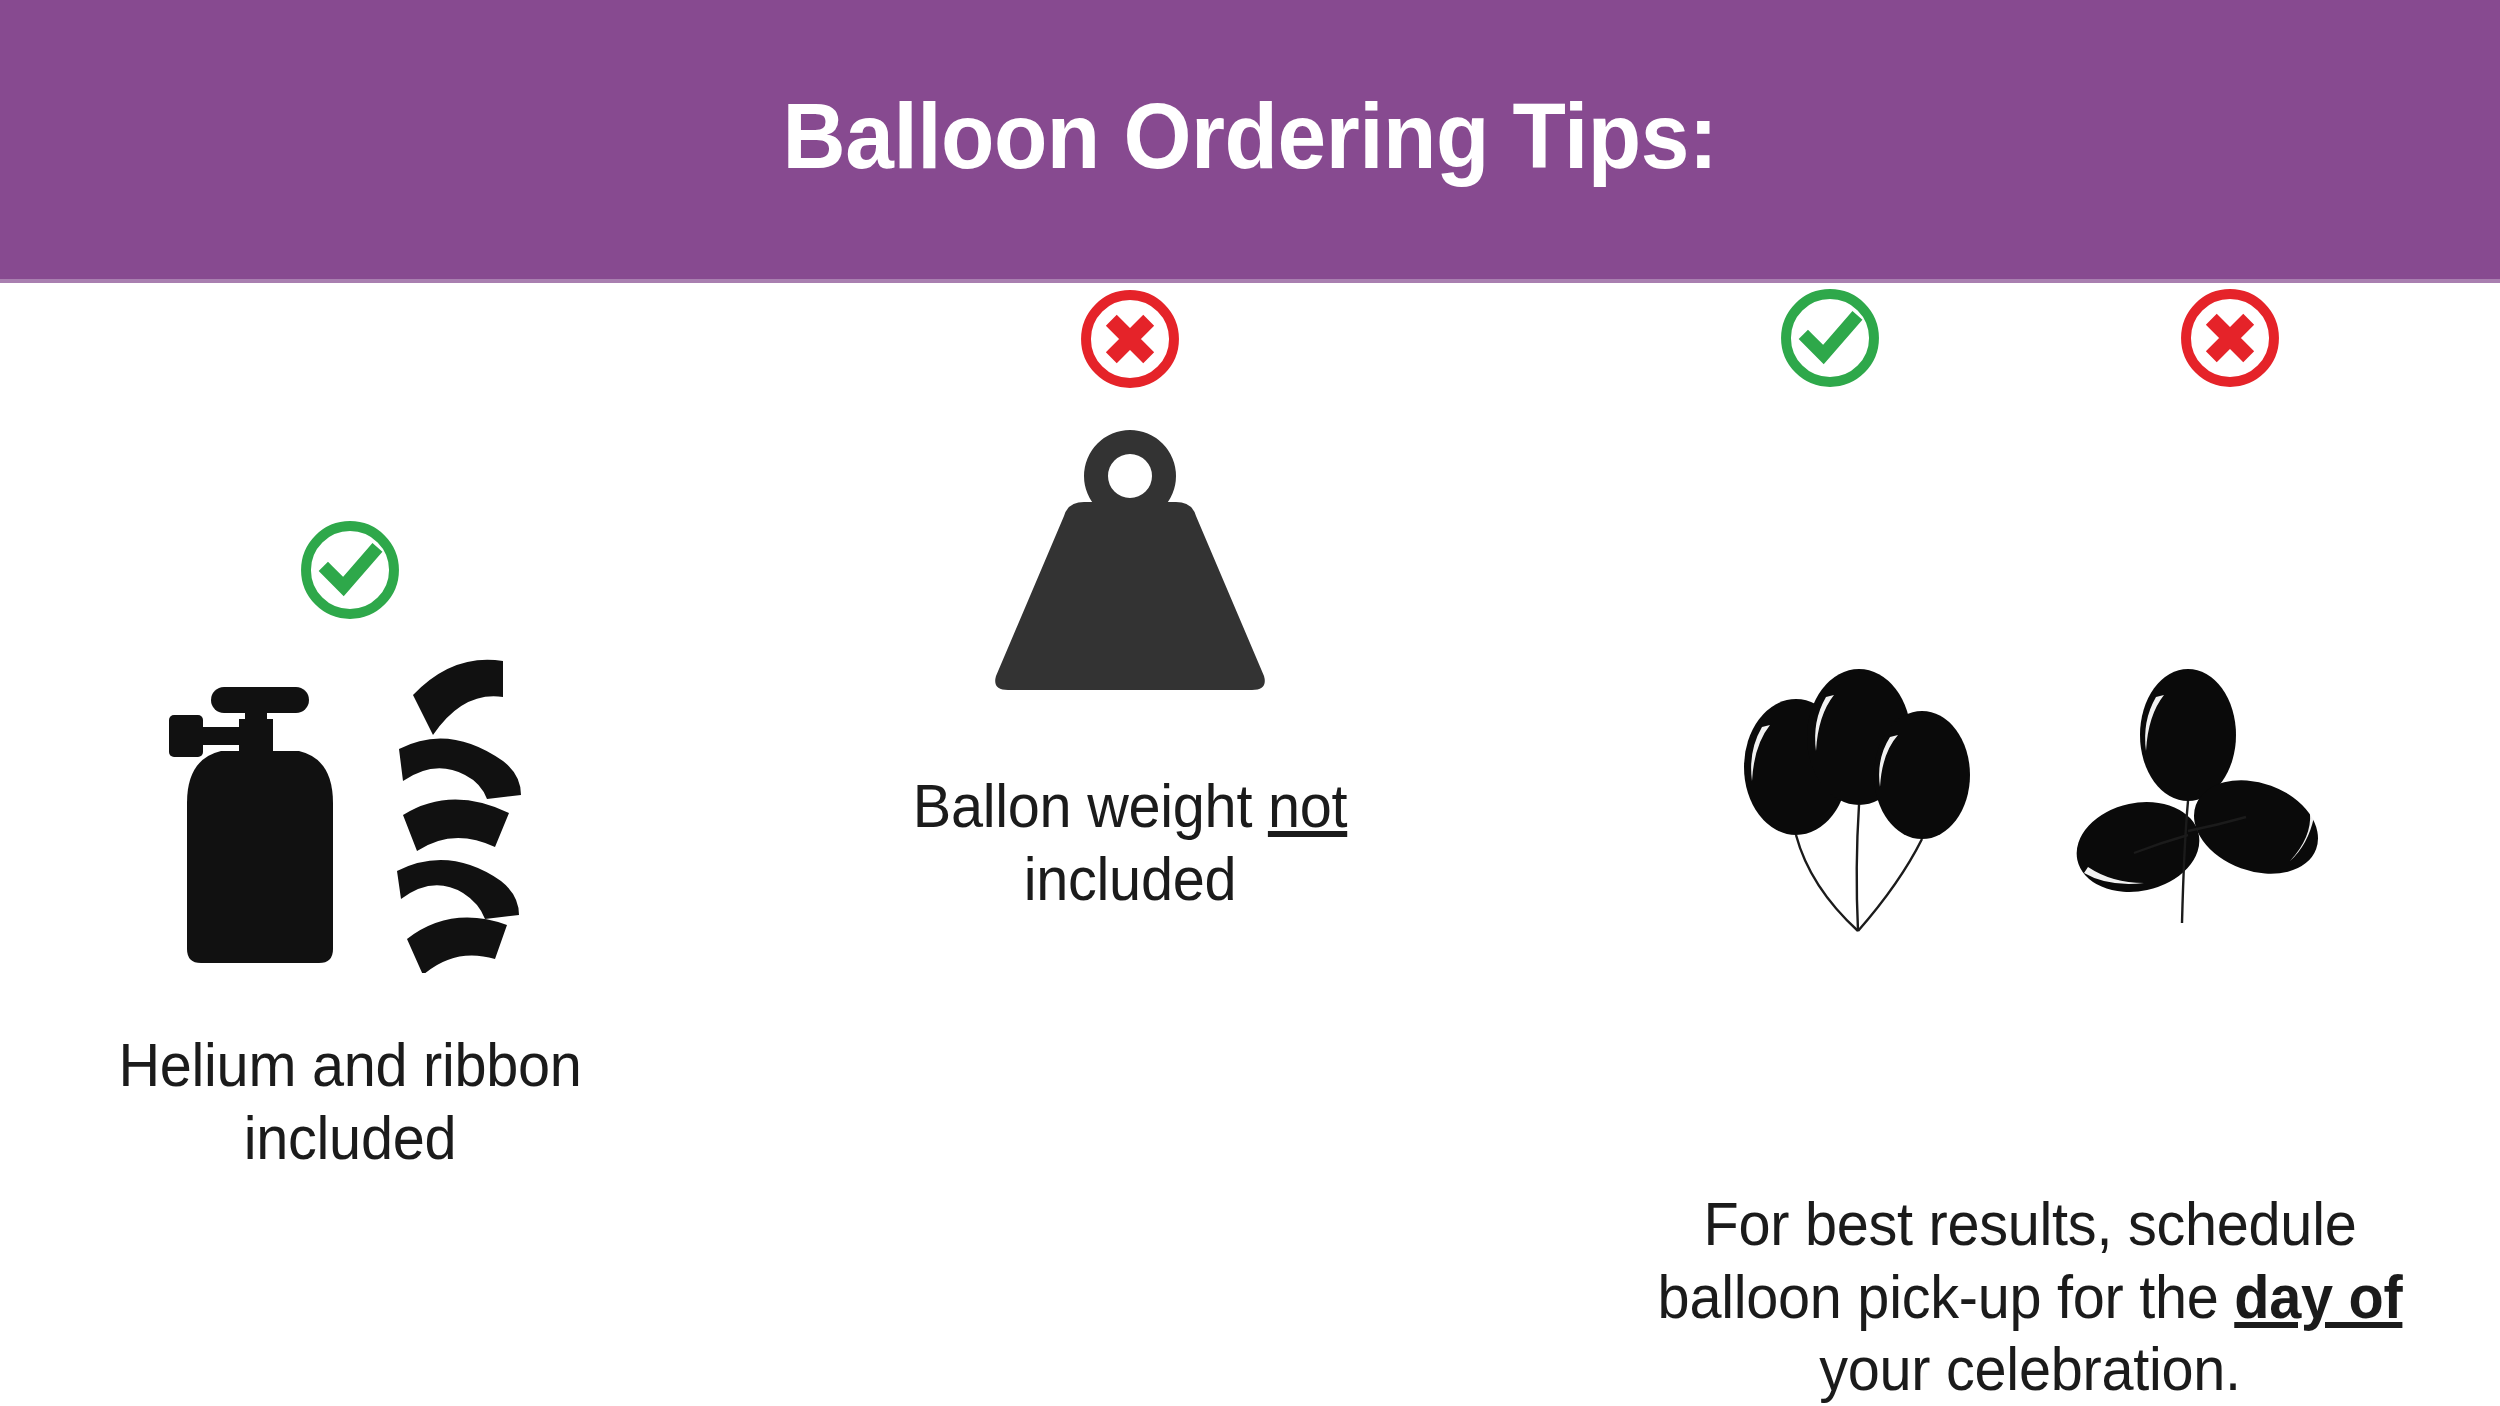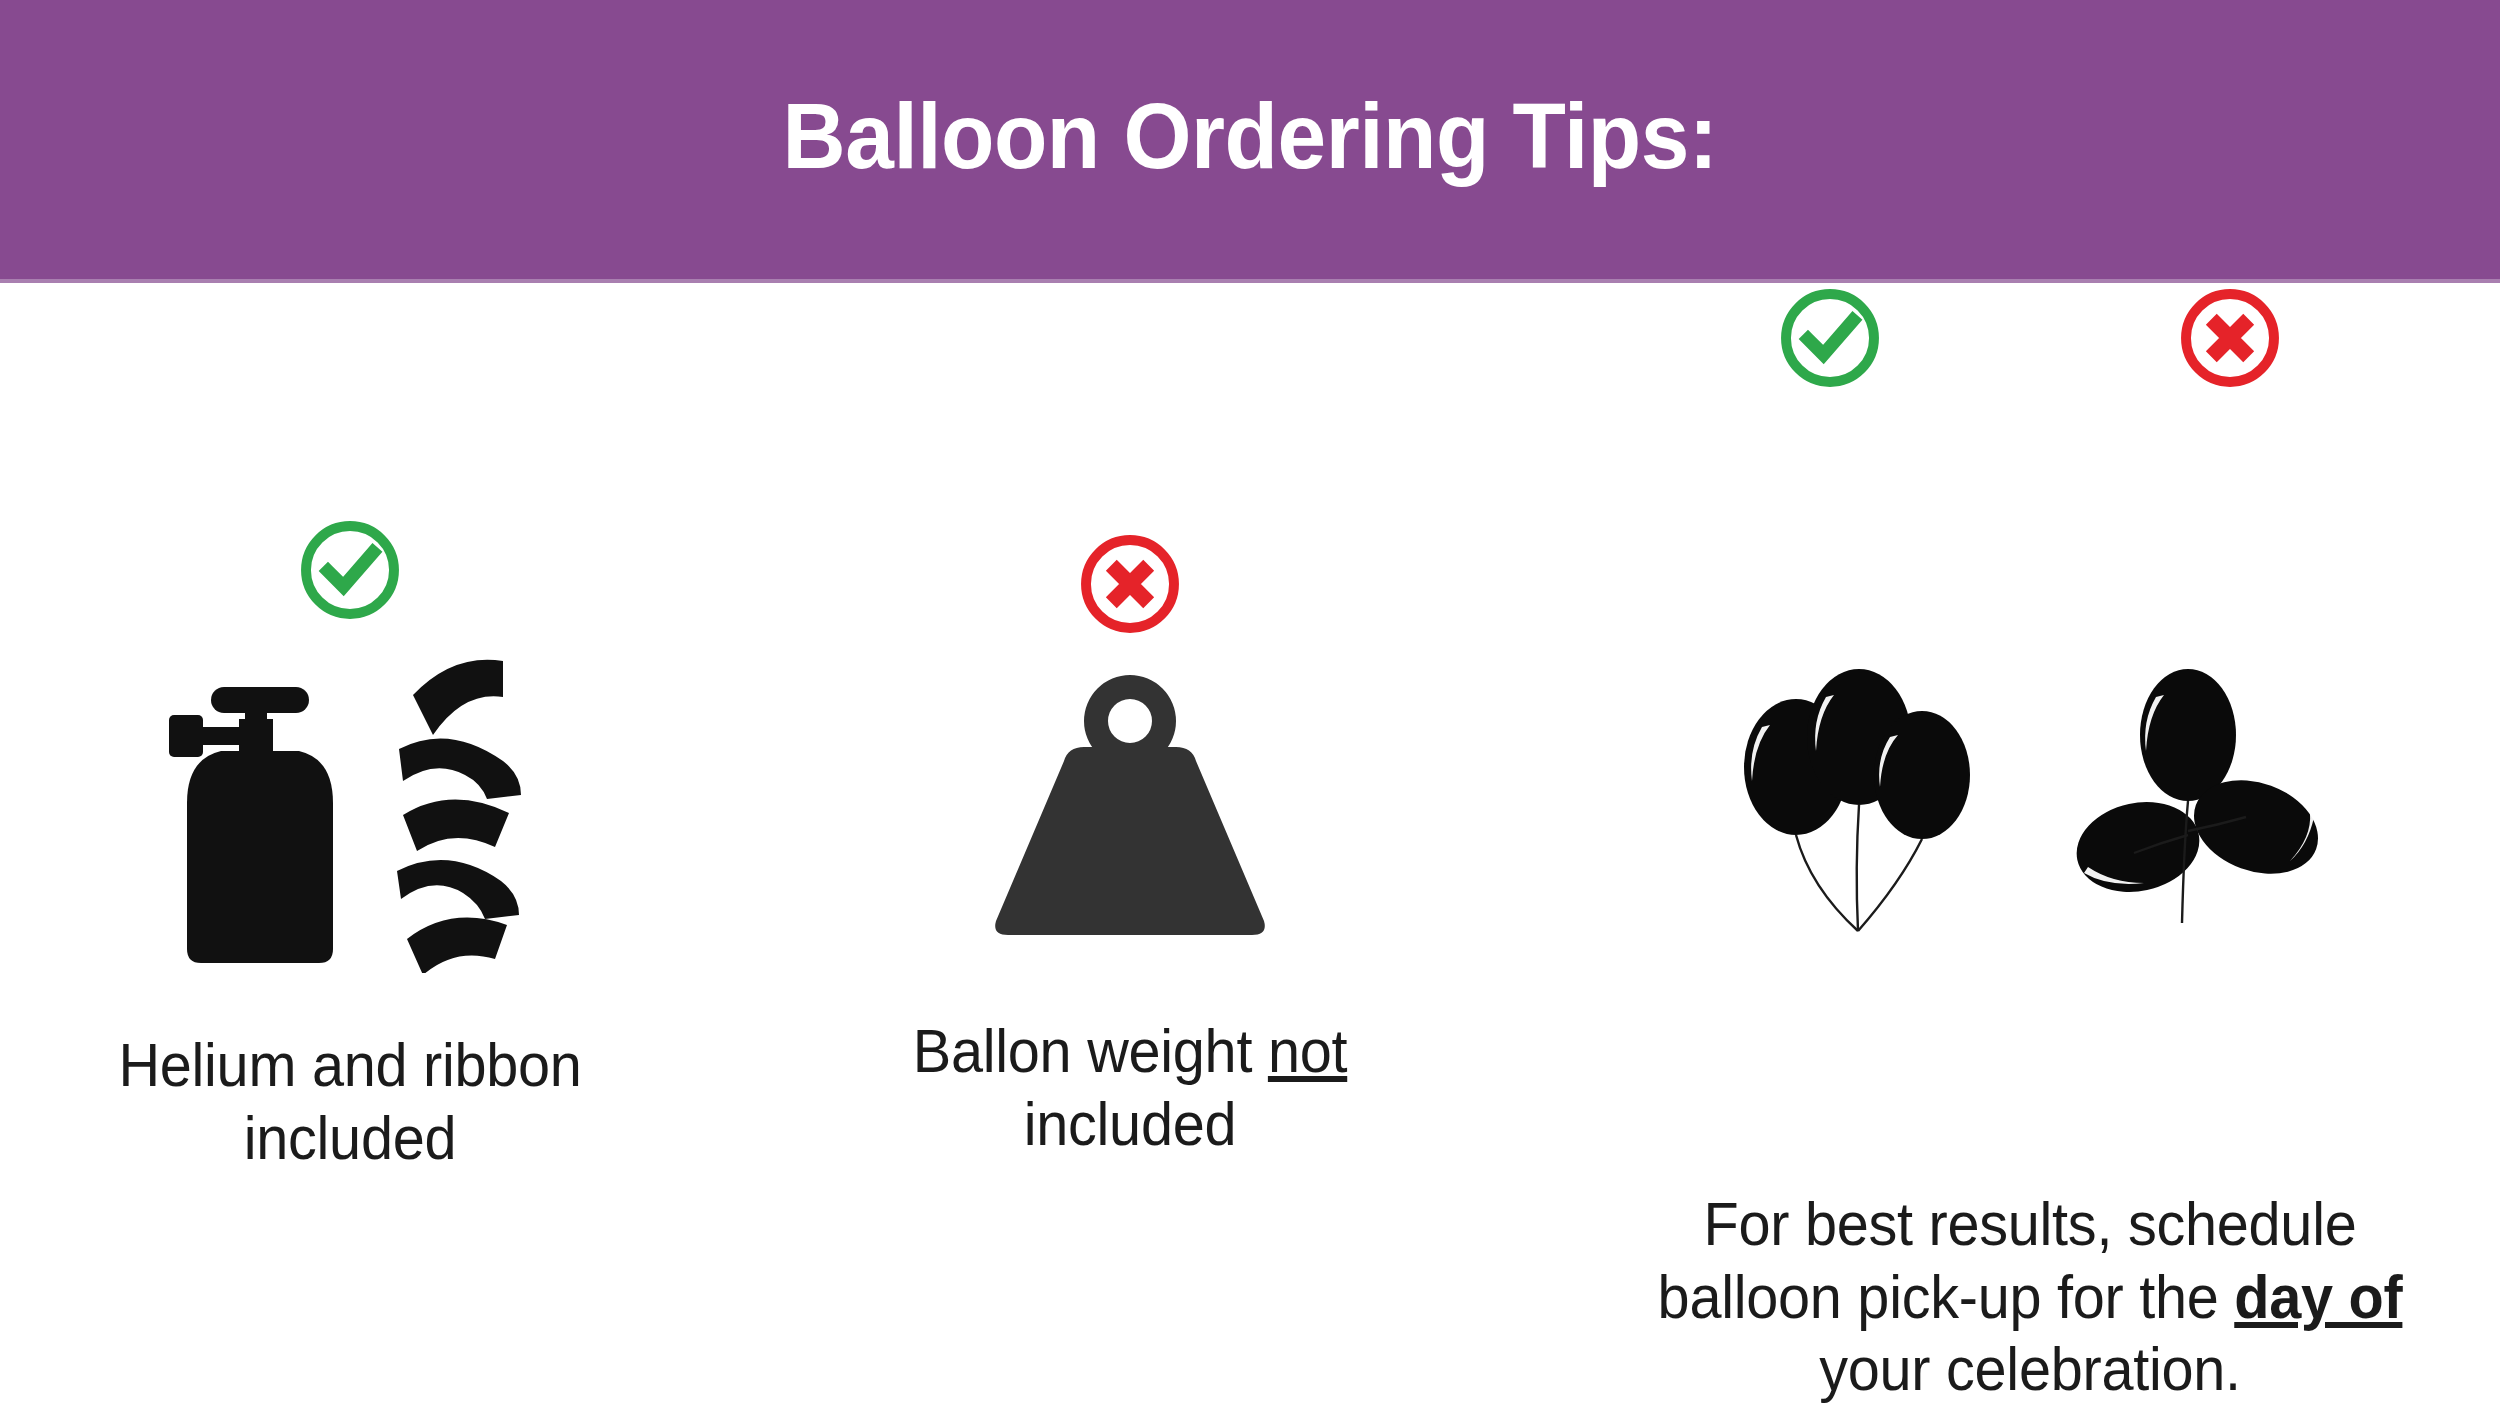--- a/index.html
+++ b/index.html
@@ -68,21 +68,21 @@
   }
   .column {
     position: relative;
     box-sizing: border-box;
     height: 100%;
     display: flex;
     flex-direction: column;
     align-items: center;
   }
   .col-1 { width: 700px; justify-content: center; }
-  .col-2 { width: 860px; justify-content: center; }
+  .col-2 { width: 860px; }
   .col-3 { width: 940px; justify-content: space-between; }
 
   
   .badge-row {
     display: flex;
     justify-content: center;
     align-items: flex-start;
     width: 100%;
   }
   .col-1 .badge-row { padding-top: 1px; }

